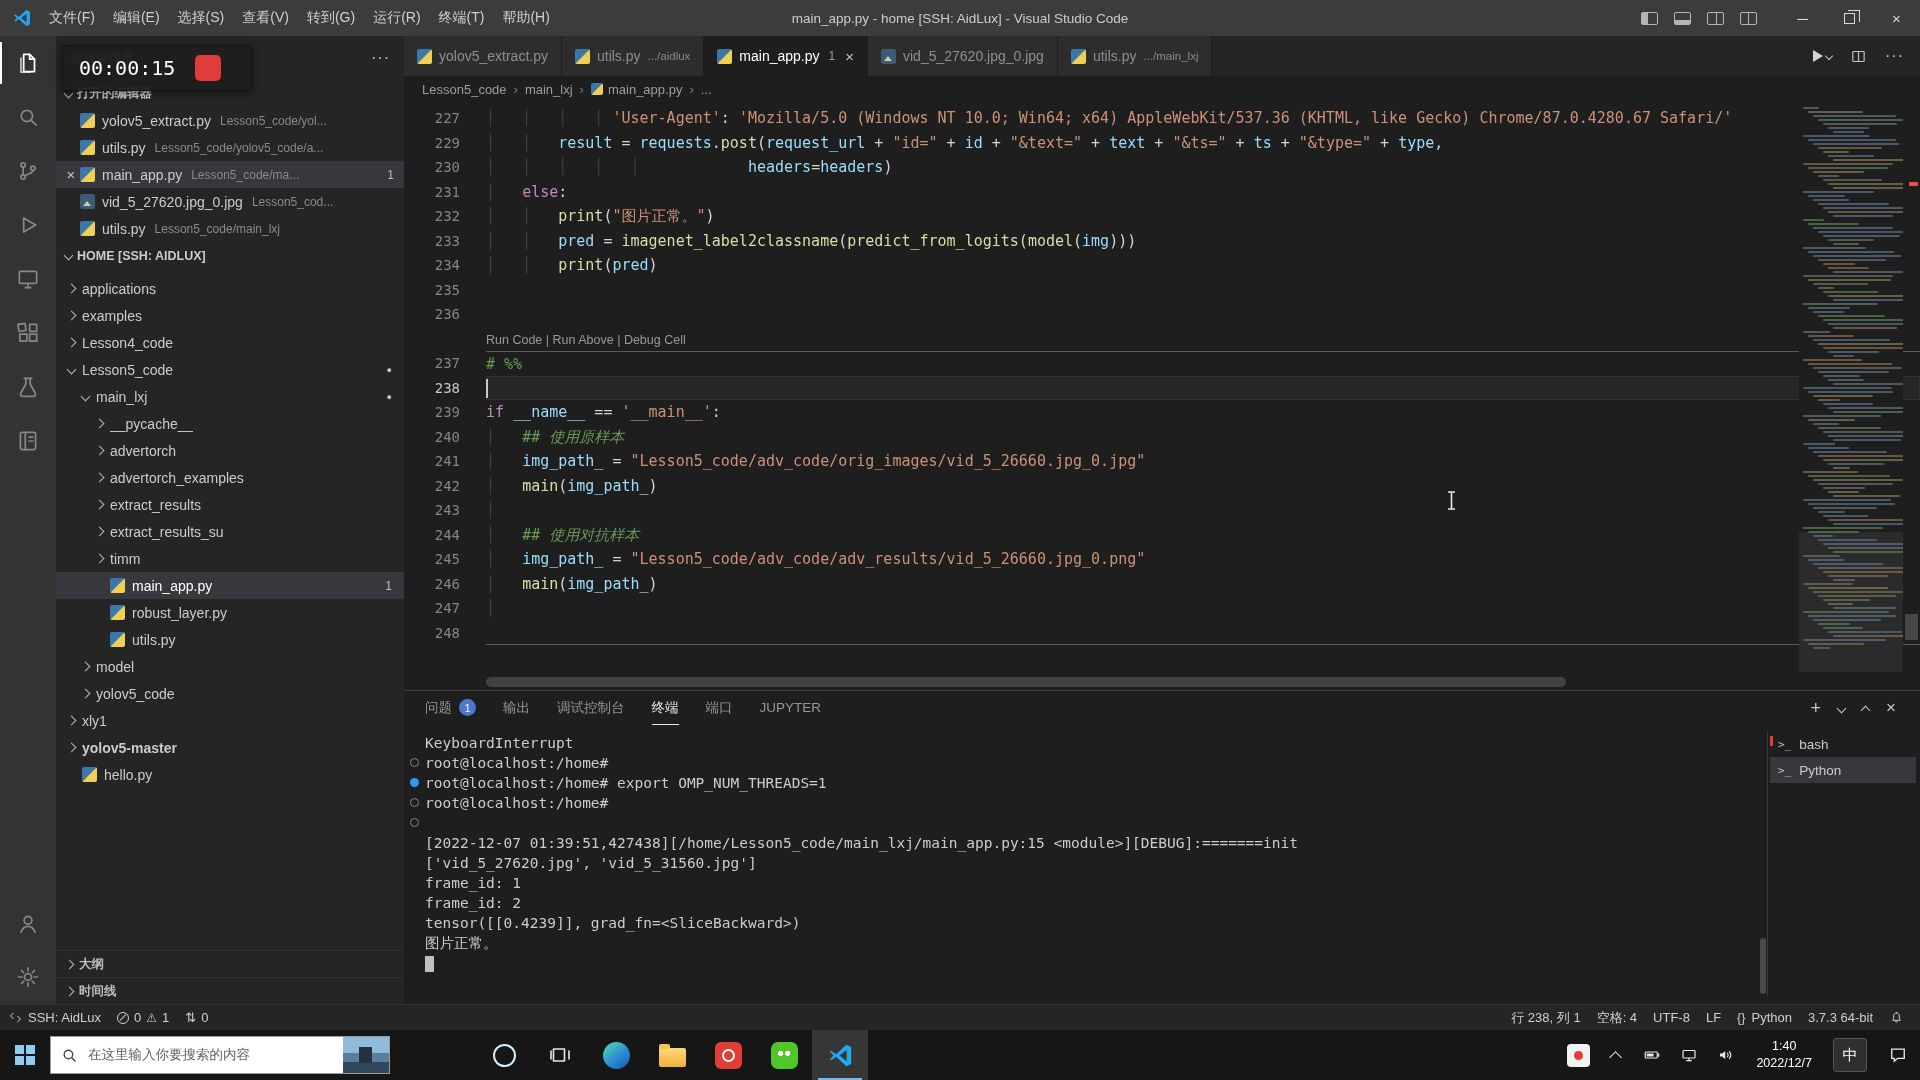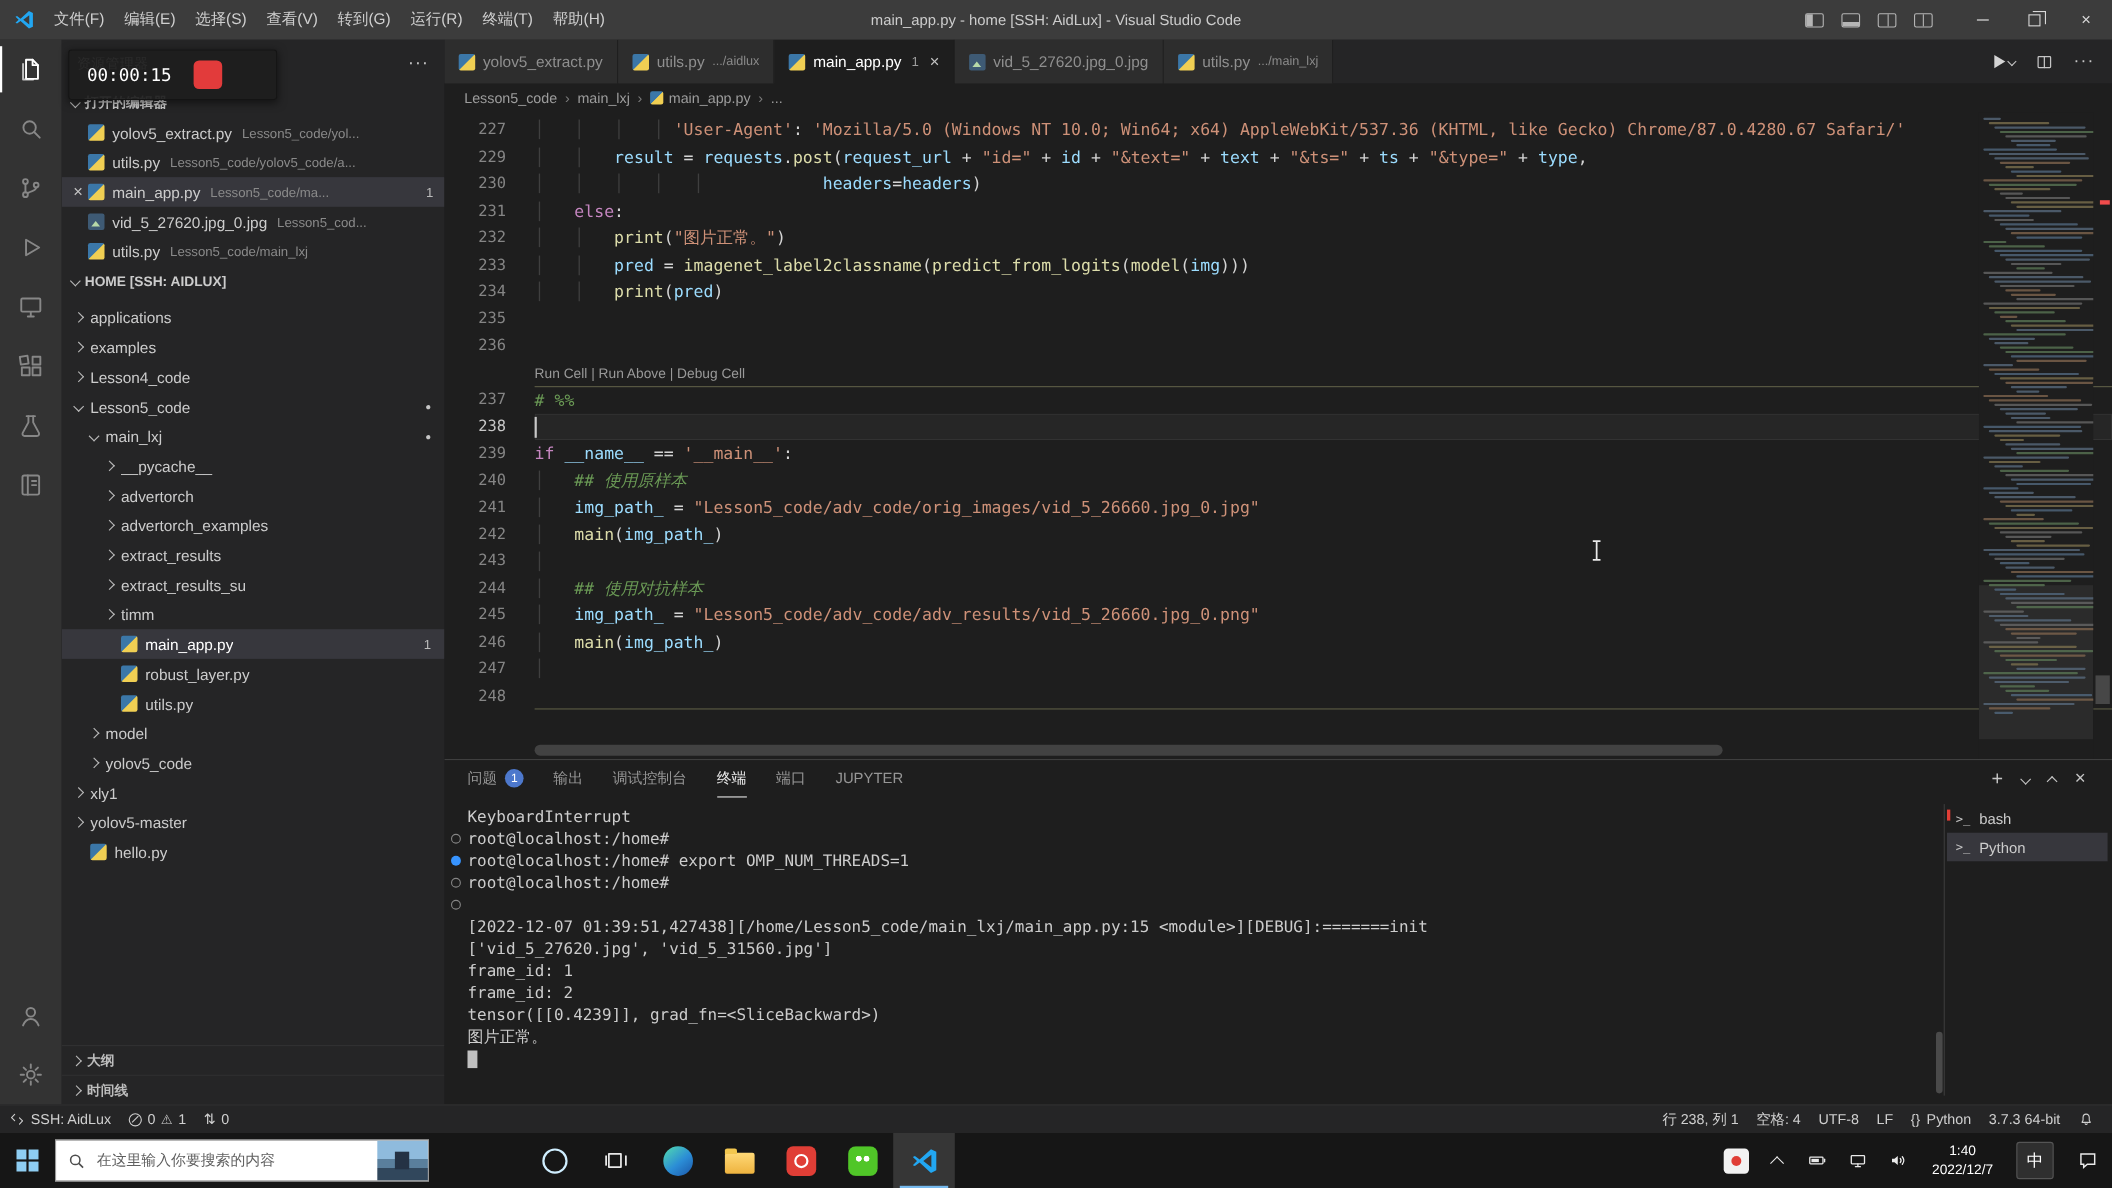--- a/index.html
+++ b/index.html
@@ -57,21 +57,21 @@
 .tree-row.sel{background:#37373d;color:#ffffff}
 .tree-row .chev{margin-right:7px}
 .tree-label{overflow:hidden;text-overflow:ellipsis}
 .tree-spacer{flex:1}
 .tree-dot{color:#c5c5c5;font-size:9px;margin-left:8px}
 .sb-bottom{position:absolute;left:0;right:0;bottom:0}
 .sb-sec{height:27px;display:flex;align-items:center;padding:0 6px;border-top:1px solid #303031;font-weight:bold;font-size:12.5px;color:#bdbdbd}
 .sb-sec .chev{margin:0 6px 0 4px}
 
 .recorder{position:absolute;left:62px;top:45px;width:190px;height:46px;background:rgba(30,30,30,.93);border:1px solid #141414;border-radius:3px;display:flex;align-items:center;z-index:60;box-shadow:0 2px 8px rgba(0,0,0,.5)}
-.rec-time{font-family:"DejaVu Sans Mono",monospace;font-size:16px;color:#ffffff;margin-left:16px}
+.rec-time{font-family:"DejaVu Sans Mono",monospace;font-size:20px;color:#ffffff;margin-left:16px}
 .rec-stop{width:26px;height:26px;background:#e23b3b;border-radius:5px;margin-left:20px}
 
 .editorcol{position:absolute;left:404px;right:0;top:36px;bottom:76px;background:#1e1e1e}
 .tabsrow{position:absolute;top:0;left:0;right:0;height:40px;background:#252526;display:flex}
 .tabs{display:flex;height:100%}
 .tab{display:flex;align-items:center;padding:0 13px;background:#2d2d2d;border-right:1px solid #1e1e1e;color:#8f8f8f;font-size:14px;white-space:nowrap}
 .tab.act{background:#1e1e1e;color:#ffffff}
 .tab .fi{margin-right:7px}
 .tab-dir{margin-left:7px;font-size:11.5px;color:#8a8a8a}
 .tab-badge{margin-left:9px;font-size:12px;color:#9d9d9d}
@@ -437,21 +437,21 @@
       <div class="tree-row" style="padding-left: 26px;">
         <span class="chev"></span>
         <span class="tree-label">yolov5_code</span>
         <span class="tree-spacer"></span>
       </div>
       <div class="tree-row" style="padding-left: 12px;">
         <span class="chev"></span>
         <span class="tree-label">xly1</span>
         <span class="tree-spacer"></span>
       </div>
-      <div class="tree-row" style="padding-left: 12px;">
+      <div class="tree-row" style="padding-left: 12px; font-weight: bold;">
         <span class="chev"></span>
         <span class="tree-label">yolov5-master</span>
         <span class="tree-spacer"></span>
       </div>
       <div class="tree-row" style="padding-left: 12px;">
         <span class="chev none"></span>
         <span class="fi fi-py"></span>
         <span class="tree-label">hello.py</span>
         <span class="tree-spacer"></span>
       </div>
@@ -565,21 +565,21 @@
         </div>
         <div class="crow">
           <span class="ln">235</span>
           <span class="ct"></span>
         </div>
         <div class="crow">
           <span class="ln">236</span>
           <span class="ct"></span>
         </div>
         <div class="crow lens">
-          <span class="ct"><span>Run Cell</span> | <span>Run Above</span> | <span>Debug Cell</span></span>
+          <span class="ct"><span>Run Code</span> | <span>Run Above</span> | <span>Debug Cell</span></span>
         </div>
         <div class="crow sep">
           <span class="ln">237</span>
           <span class="ct"><span class="tk-cm"># %%</span></span>
         </div>
         <div class="crow cur">
           <span class="ln">238</span>
           <span class="ct"><span class="caret"></span></span>
         </div>
         <div class="crow">

